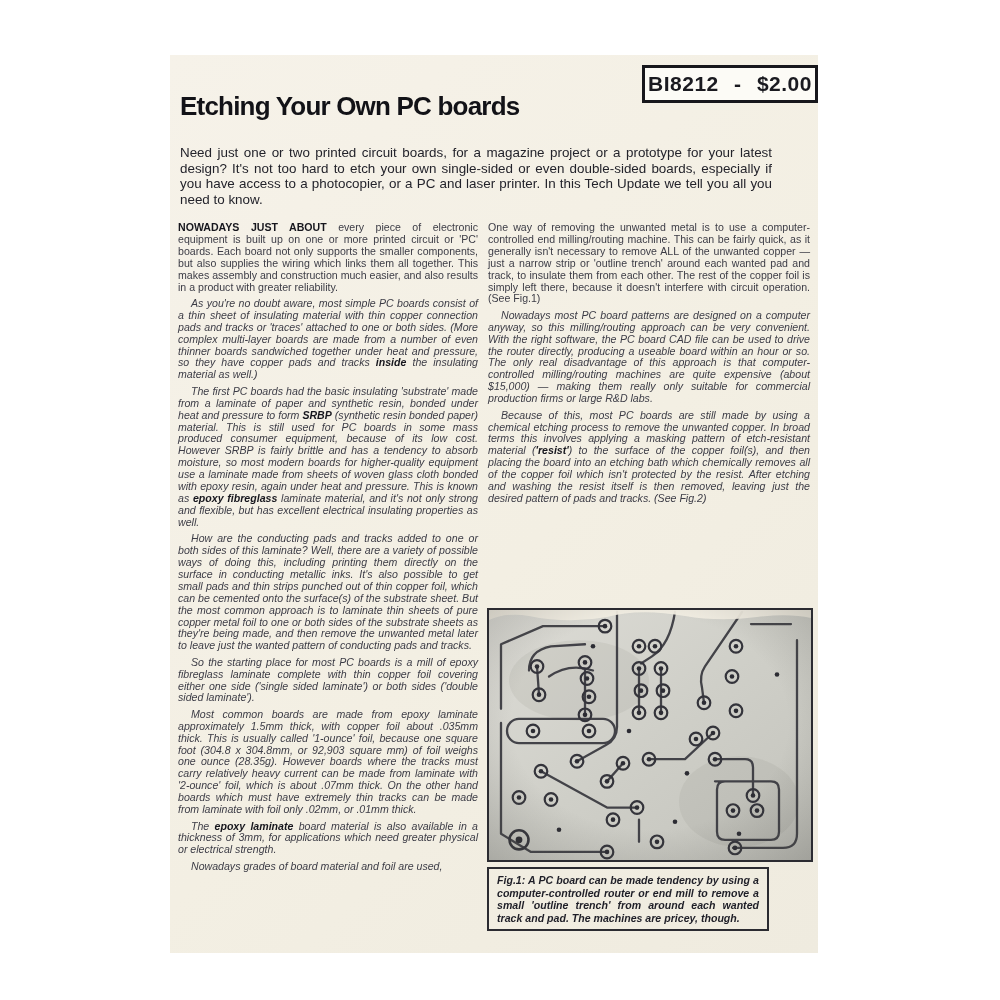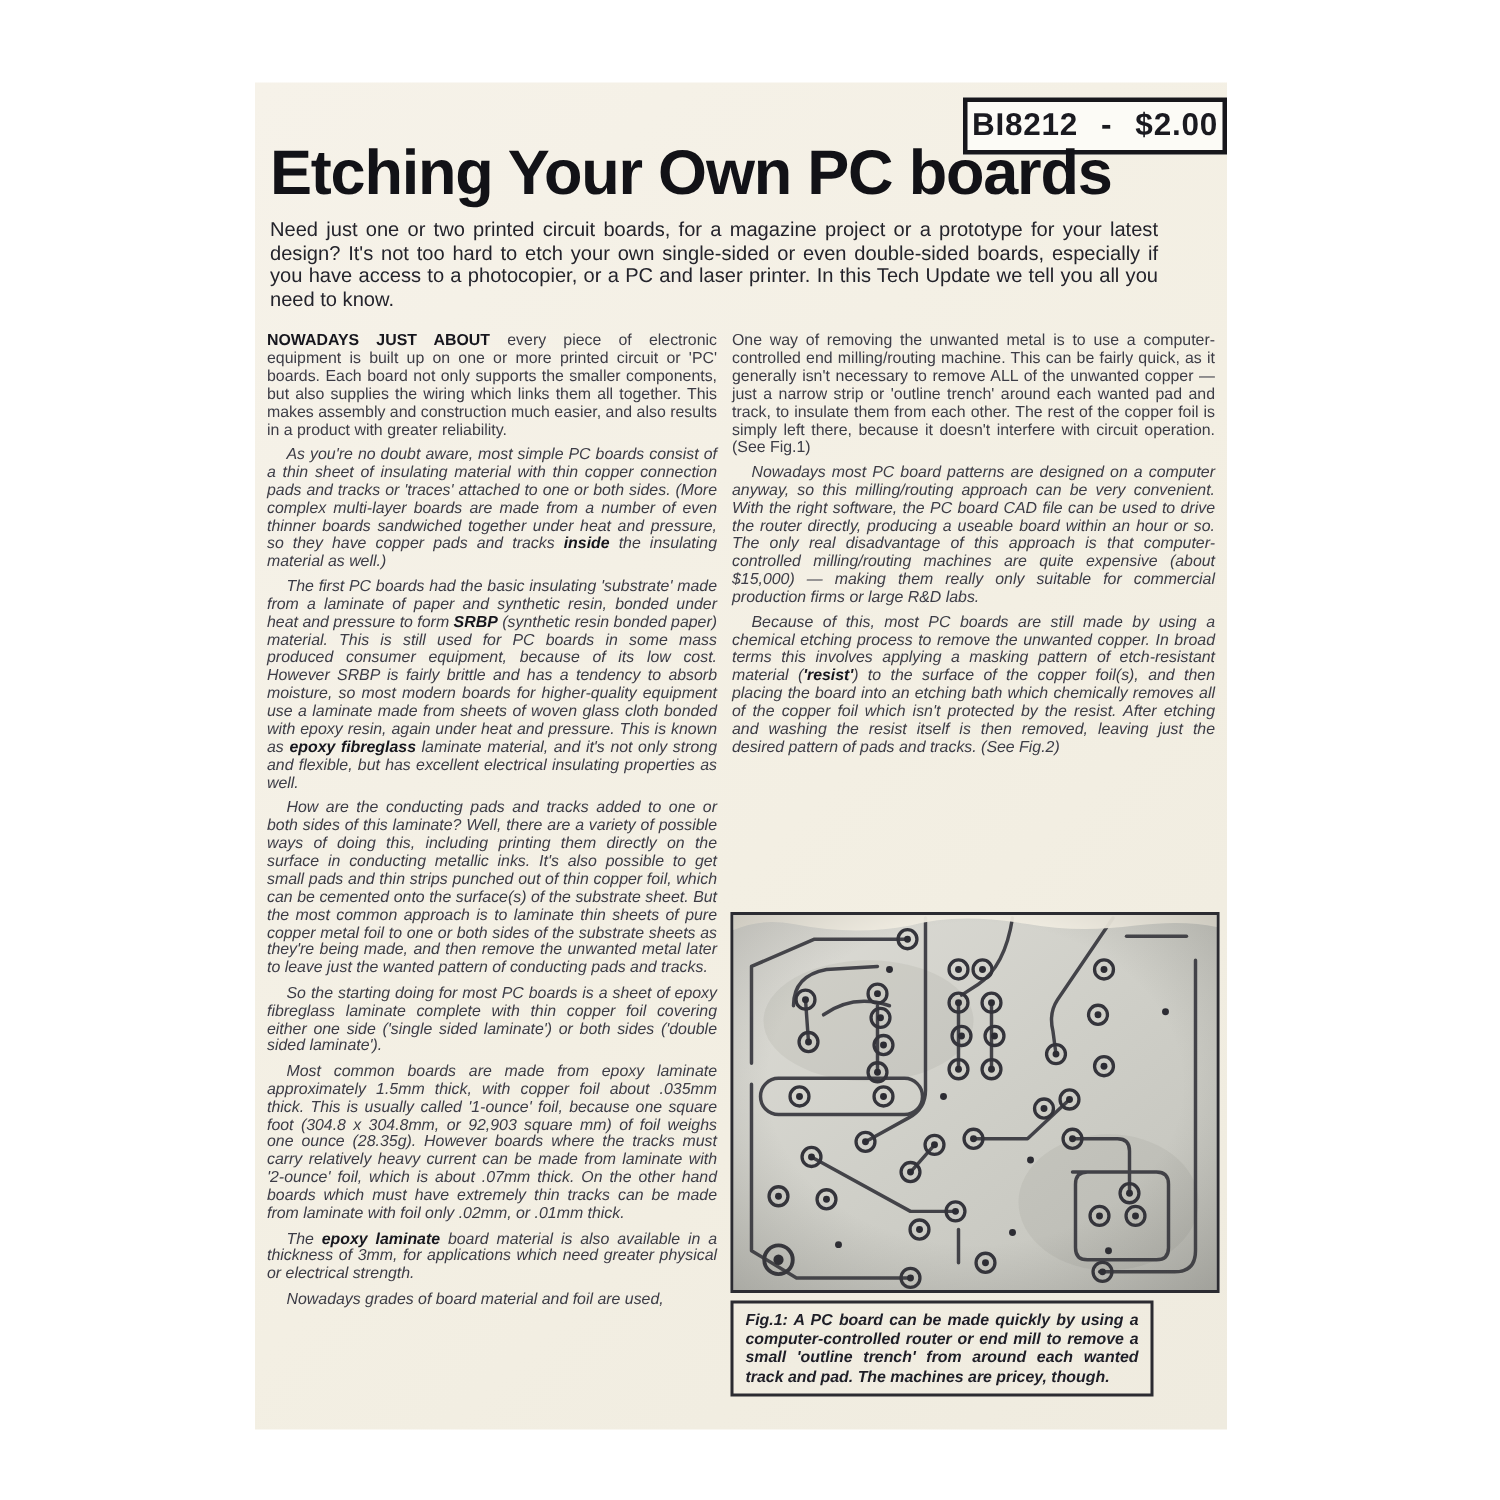--- a/index.html
+++ b/index.html
@@ -3,21 +3,21 @@
 <meta charset="utf-8">
 <style>
   html,body{margin:0;padding:0;background:#ffffff;}
   .canvas{position:relative;width:1000px;height:1000px;background:#ffffff;overflow:hidden;
           font-family:"Liberation Sans", sans-serif;padding-left:36px;}
   .page{position:absolute;left:170px;top:55px;width:648px;height:898px;
         background:linear-gradient(135deg,#f6f2e9 0%,#f3efe3 55%,#efebdf 100%);}
   .badge{position:absolute;left:472px;top:10px;width:170px;height:32px;
          border:3px solid #17171c;background:#fcfbf6;display:flex;align-items:center;justify-content:center;
          font-size:21px;font-weight:600;letter-spacing:.5px;word-spacing:9px;color:#1a1a20;}
-  .title{position:absolute;left:10px;top:36px;margin:0;font-size:42px;font-weight:700;
+  .title{position:absolute;left:10px;top:36px;margin:0;font-size:26px;font-weight:700;
          letter-spacing:-.8px;color:#121217;white-space:nowrap;}
   .intro{position:absolute;left:10px;top:90px;width:592px;margin:0;font-size:13.4px;line-height:1.17;
          font-weight:400;color:#23232b;text-align:justify;}
   .col{position:absolute;top:167px;font-size:10.6px;line-height:11.9px;color:#3c3c46;text-align:justify;}
   .col-left{left:8px;width:300px;}
   .col-right{left:318px;width:322px;}
   .col p{margin:0 0 4.5px 0;}
   .col p + p{text-indent:13px;font-style:italic;}
   .col b{font-weight:700;color:#16161d;}
   .figure-box{position:absolute;left:317px;top:553px;width:322px;height:250px;
@@ -39,21 +39,21 @@
 
     <h1 class="title">Etching Your Own PC boards</h1>
 
     <p class="intro">Need just one or two printed circuit boards, for a magazine project or a prototype for your latest design? It's not too hard to etch your own single-sided or even double-sided boards, especially if you have access to a photocopier, or a PC and laser printer. In this Tech Update we tell you all you need to know.</p>
 
     <div class="col col-left" id="col-left">
         <p><b>NOWADAYS JUST ABOUT</b><span> every piece of electronic equipment is built up on one or more printed circuit or 'PC' boards. Each board not only supports the smaller components, but also supplies the wiring which links them all together. This makes assembly and construction much easier, and also results in a product with greater reliability.</span></p>
         <p><span>As you're no doubt aware, most simple PC boards consist of a thin sheet of insulating material with thin copper connection pads and tracks or 'traces' attached to one or both sides. (More complex multi-layer boards are made from a number of even thinner boards sandwiched together under heat and pressure, so they have copper pads and tracks </span><b>inside</b><span> the insulating material as well.)</span></p>
         <p><span>The first PC boards had the basic insulating 'substrate' made from a laminate of paper and synthetic resin, bonded under heat and pressure to form </span><b>SRBP</b><span> (synthetic resin bonded paper) material. This is still used for PC boards in some mass produced consumer equipment, because of its low cost. However SRBP is fairly brittle and has a tendency to absorb moisture, so most modern boards for higher-quality equipment use a laminate made from sheets of woven glass cloth bonded with epoxy resin, again under heat and pressure. This is known as </span><b>epoxy fibreglass</b><span> laminate material, and it's not only strong and flexible, but has excellent electrical insulating properties as well.</span></p>
         <p><span>How are the conducting pads and tracks added to one or both sides of this laminate? Well, there are a variety of possible ways of doing this, including printing them directly on the surface in conducting metallic inks. It's also possible to get small pads and thin strips punched out of thin copper foil, which can be cemented onto the surface(s) of the substrate sheet. But the most common approach is to laminate thin sheets of pure copper metal foil to one or both sides of the substrate sheets as they're being made, and then remove the unwanted metal later to leave just the wanted pattern of conducting pads and tracks.</span></p>
-        <p><span>So the starting doing for most PC boards is a sheet of epoxy fibreglass laminate complete with thin copper foil covering either one side ('single sided laminate') or both sides ('double sided laminate').</span></p>
+        <p><span>So the starting place for most PC boards is a mill of epoxy fibreglass laminate complete with thin copper foil covering either one side ('single sided laminate') or both sides ('double sided laminate').</span></p>
         <p><span>Most common boards are made from epoxy laminate approximately 1.5mm thick, with copper foil about .035mm thick. This is usually called '1-ounce' foil, because one square foot (304.8 x 304.8mm, or 92,903 square mm) of foil weighs one ounce (28.35g). However boards where the tracks must carry relatively heavy current can be made from laminate with '2-ounce' foil, which is about .07mm thick. On the other hand boards which must have extremely thin tracks can be made from laminate with foil only .02mm, or .01mm thick.</span></p>
         <p><span>The </span><b>epoxy laminate</b><span> board material is also available in a thickness of 3mm, for applications which need greater physical or electrical strength.</span></p>
         <p><span>Nowadays grades of board material and foil are used,</span></p>
       </div>
     <div class="col col-right" id="col-right">
         <p><span>One way of removing the unwanted metal is to use a computer-controlled end milling/routing machine. This can be fairly quick, as it generally isn't necessary to remove ALL of the unwanted copper — just a narrow strip or 'outline trench' around each wanted pad and track, to insulate them from each other. The rest of the copper foil is simply left there, because it doesn't interfere with circuit operation. (See Fig.1)</span></p>
         <p><span>Nowadays most PC board patterns are designed on a computer anyway, so this milling/routing approach can be very convenient. With the right software, the PC board CAD file can be used to drive the router directly, producing a useable board within an hour or so. The only real disadvantage of this approach is that computer-controlled milling/routing machines are quite expensive (about $15,000) — making them really only suitable for commercial production firms or large R&amp;D labs.</span></p>
         <p><span>Because of this, most PC boards are still made by using a chemical etching process to remove the unwanted copper. In broad terms this involves applying a masking pattern of etch-resistant material (</span><b>'resist'</b><span>) to the surface of the copper foil(s), and then placing the board into an etching bath which chemically removes all of the copper foil which isn't protected by the resist. After etching and washing the resist itself is then removed, leaving just the desired pattern of pads and tracks. (See Fig.2)</span></p>
       </div>
 
@@ -149,16 +149,16 @@
             <circle cx="288" cy="64" r="2.3"></circle>
           <circle cx="186" cy="210" r="2.3"></circle>
         </g>
         <circle cx="30" cy="228" r="9.5" fill="none" stroke="#34343b" stroke-width="2.6"></circle>
         <circle cx="30" cy="228" r="3.4" fill="#2c2c33"></circle>
         <path d="M0,0 H322 V8 Q300,3 268,7 Q230,12 196,6 Q150,-2 118,7 Q80,14 40,6 Q18,2 0,10 Z" fill="#f1ede1" opacity="0.95"></path>
         <rect width="322" height="248" fill="url(#vig)"></rect>
       </svg>
     </div>
 
-    <div class="caption-box">Fig.1: A PC board can be made quickly by using a computer-controlled router or end mill to remove a small 'outline trench' from around each wanted track and pad. The machines are pricey, though.</div>
+    <div class="caption-box">Fig.1: A PC board can be made tendency by using a computer-controlled router or end mill to remove a small 'outline trench' from around each wanted track and pad. The machines are pricey, though.</div>
 
   </div>
 </div>
 
 </body></html>

